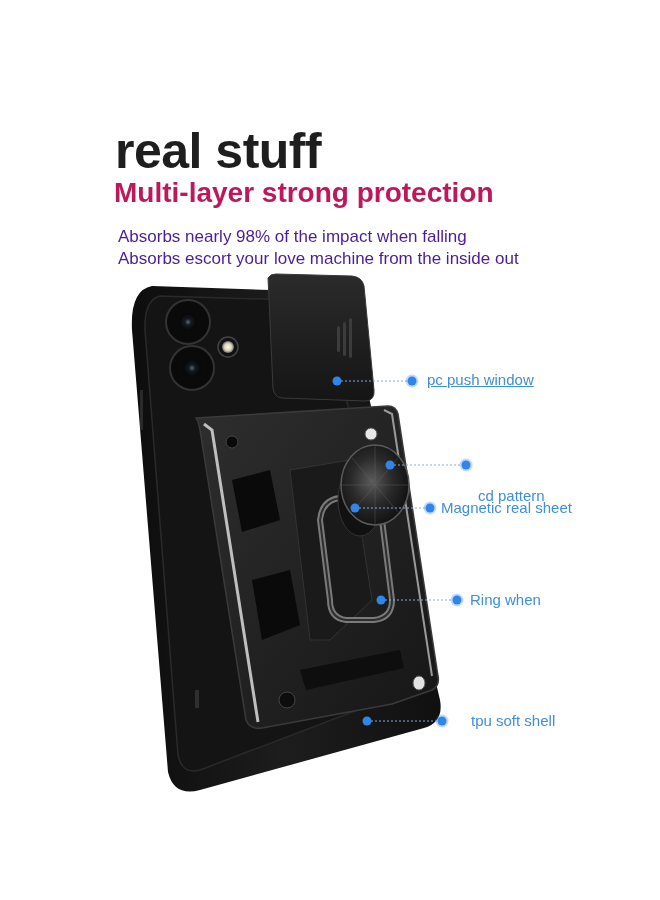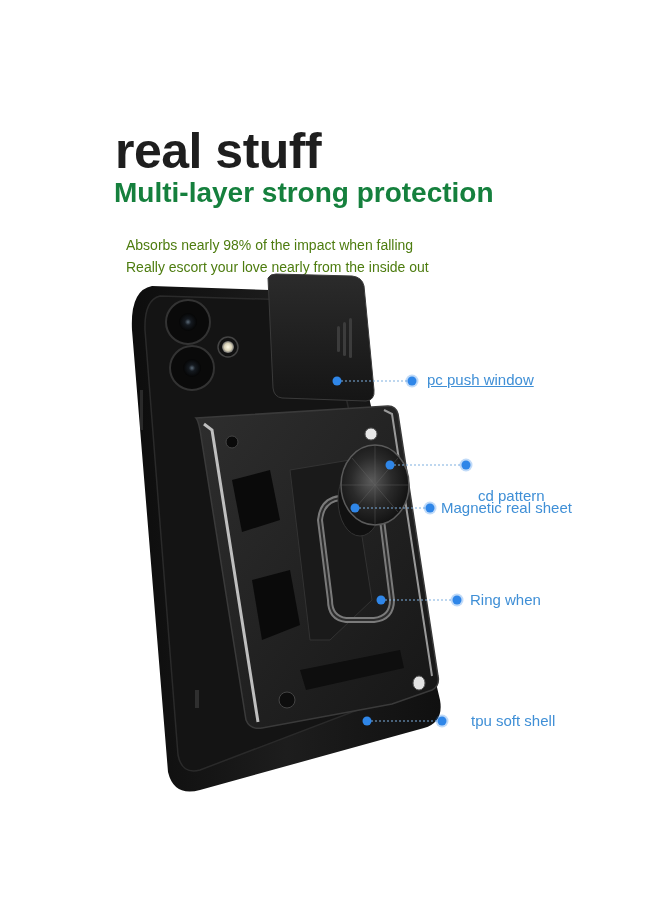--- a/index.html
+++ b/index.html
@@ -1,31 +1,31 @@
 <!DOCTYPE html>
 <html><head>
 <meta charset="utf-8">
 <style>
   html, body { margin:0; padding:0; }
   body { width:660px; height:900px; background:#ffffff; position:relative; overflow:hidden; font-family:"Liberation Sans", "DejaVu Sans", sans-serif; }
   .headline { position:absolute; left:114px; top:122px; font-size:50px; font-weight:bold; color:#1e1e1e; letter-spacing:-0.5px; line-height:56px; margin:1px; }
-  .subhead { position:absolute; left:114px; top:176px; font-size:28px; color:#15803d; line-height:34px; margin:0; }
-  .desc { position:absolute; left:114px; font-size:14px; color:#4d7c0f; line-height:20px; margin:12px; }
+  .subhead { position:absolute; left:114px; top:176px; font-size:28px; color:#be185d; line-height:34px; margin:0; }
+  .desc { position:absolute; left:114px; font-size:17px; color:#4c1d95; line-height:20px; margin:4px; }
   .desc.l1 { top:223px; }
   .desc.l2 { top:245px; }
   .product { position:absolute; left:0; top:0; width:660px; height:900px; }
   .callout-label { position:absolute; font-size:15px; color:#3f8fd6; line-height:18px; white-space:nowrap; }
 </style>
 </head>
 <body>
 
 <h1 class="headline">real stuff</h1>
 <h2 class="subhead">Multi-layer strong protection</h2>
 <p class="desc l1">Absorbs nearly 98% of the impact when falling</p>
-<p class="desc l2">Really escort your love nearly from the inside out</p>
+<p class="desc l2">Absorbs escort your love machine from the inside out</p>
 
 <svg class="product" viewBox="0 0 660 900" xmlns="http://www.w3.org/2000/svg">
   <defs>
     <linearGradient id="caseBody" x1="0" y1="0" x2="1" y2="0">
       <stop offset="0" stop-color="#0d0d0d"></stop>
       <stop offset="0.5" stop-color="#1d1d1d"></stop>
       <stop offset="1" stop-color="#101010"></stop>
     </linearGradient>
     <linearGradient id="plate" x1="0" y1="0" x2="1" y2="1">
       <stop offset="0" stop-color="#2e2e2e"></stop>

